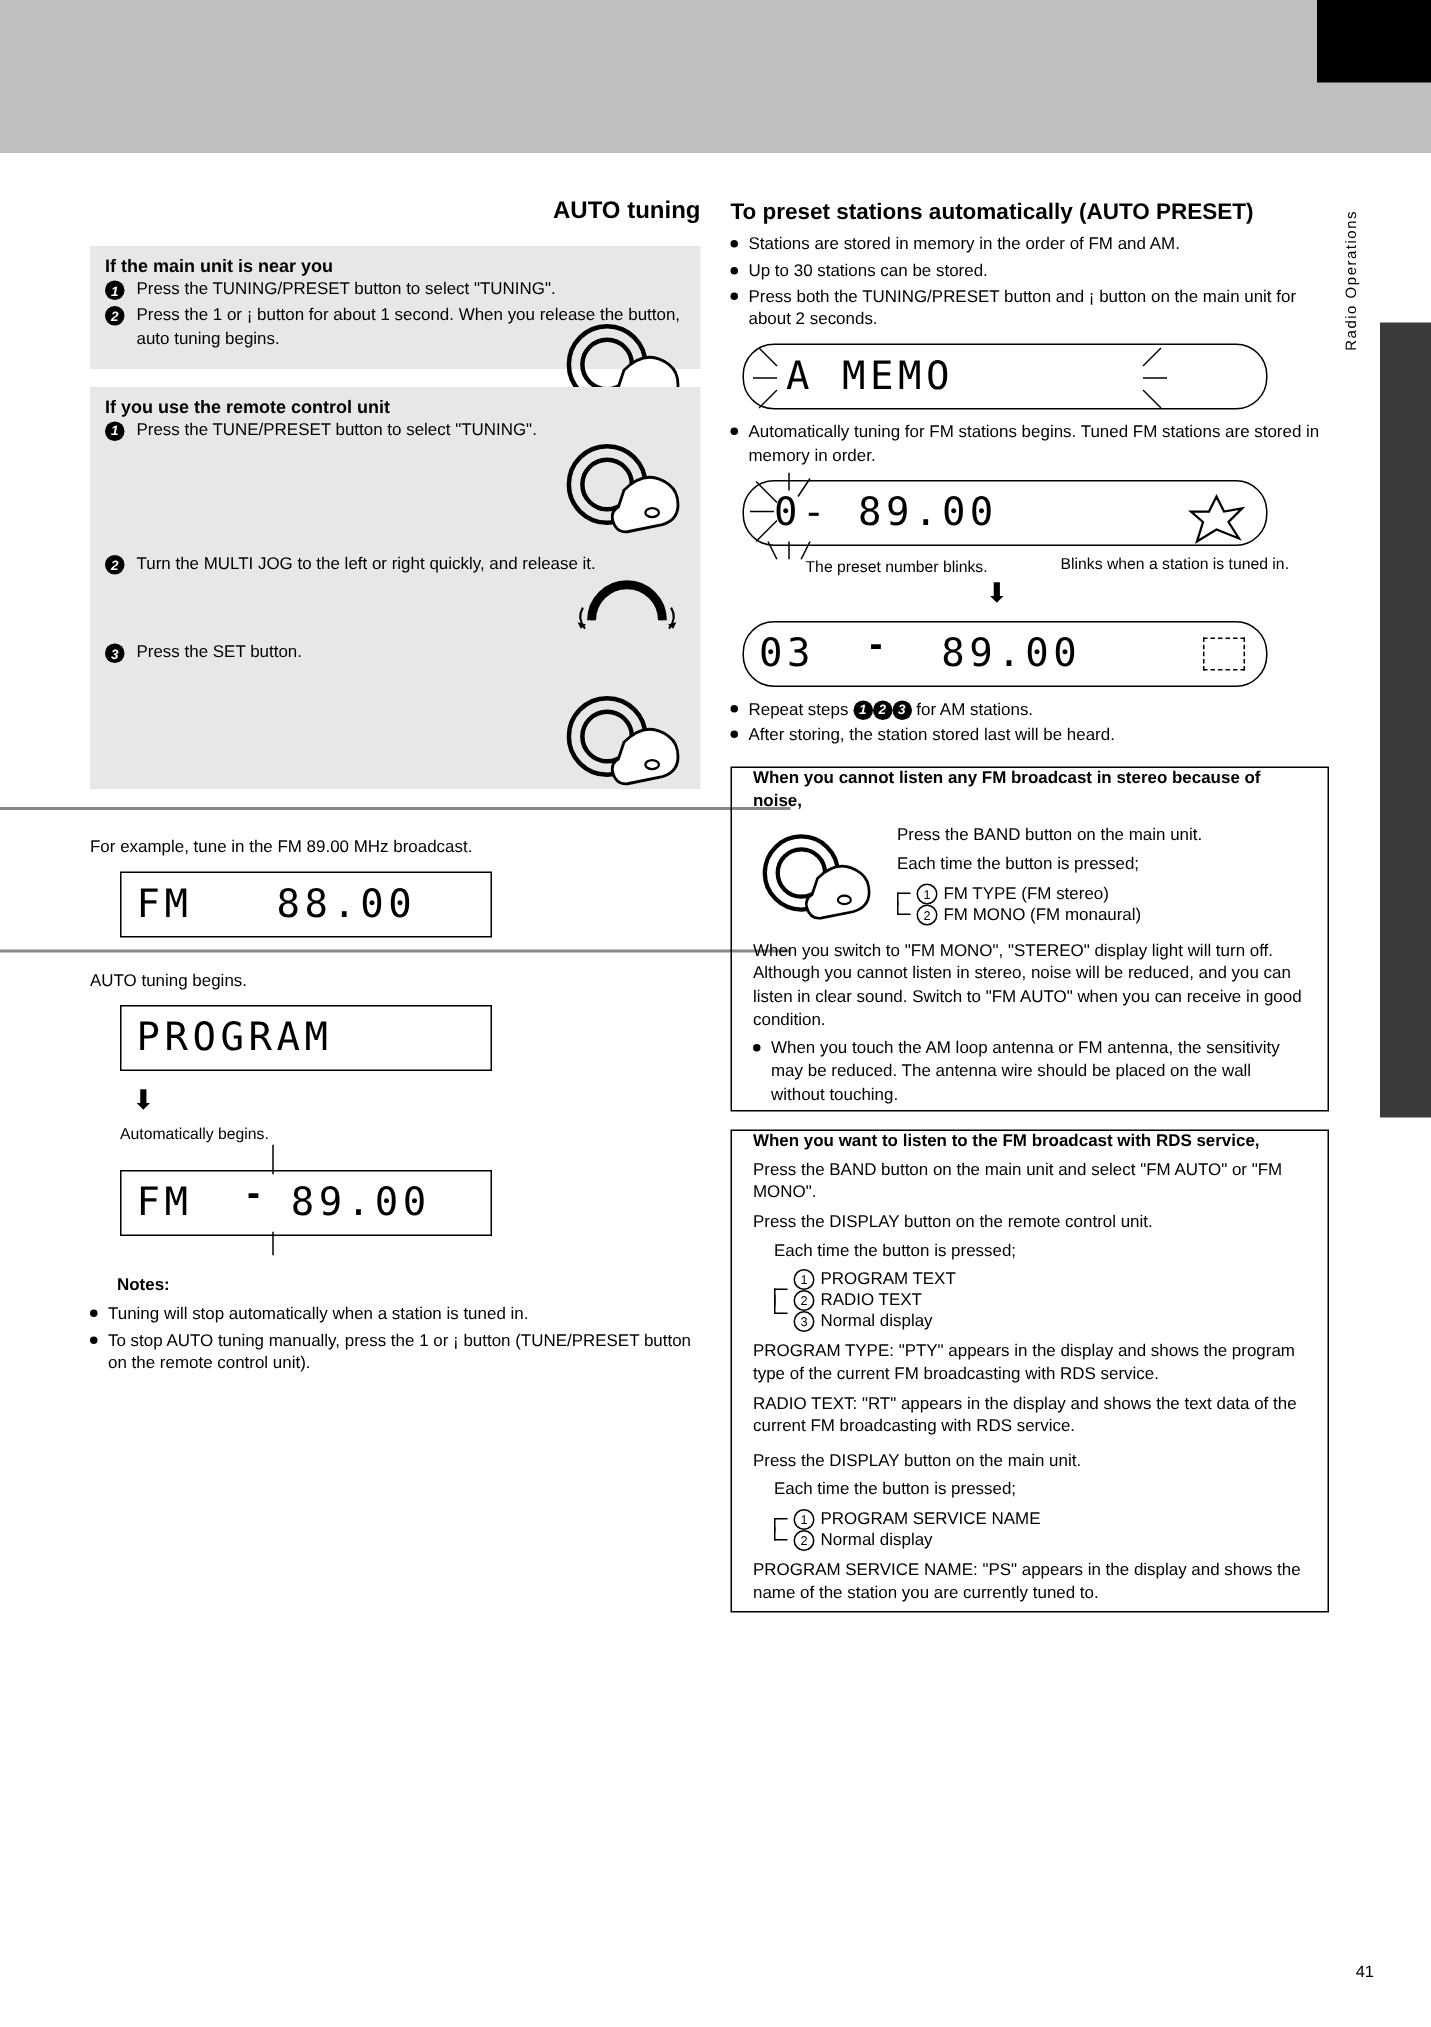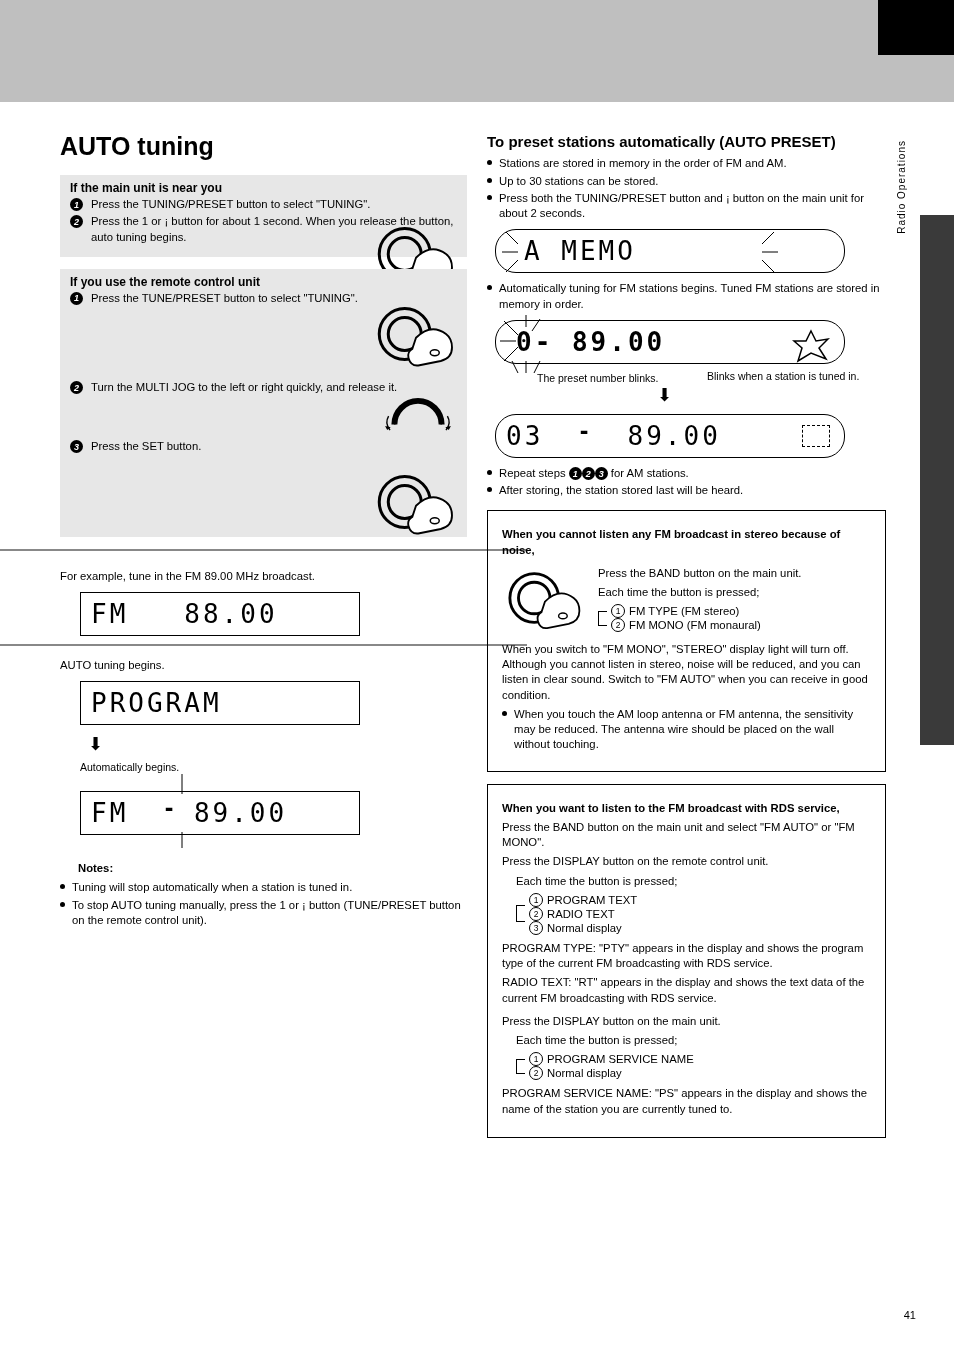--- a/index.html
+++ b/index.html
@@ -3,40 +3,40 @@
 <meta charset="utf-8">
 <style>
   html,body{margin:0;padding:0;font-family:Helvetica,Arial,sans-serif;font-size:11.3px;color:#000;background:#fff;}
   .page{width:954px;height:1351px;position:relative;overflow:hidden;}
   .header{height:102px;background:#bfbfbf;position:relative;}
   .tab{position:absolute;top:0;right:0;width:76px;height:55px;background:#000;}
   .tab-label{position:absolute;top:140px;right:38px;width:20px;writing-mode:vertical-rl;transform:rotate(180deg);font-size:10px;letter-spacing:1px;}
   .side-dark{position:absolute;top:215px;right:0;width:34px;height:530px;background:#3a3a3a;}
   .twocol{display:flex;gap:20px;padding:0 60px 0 60px;}
   .col{flex:1;min-width:0;}
-  h2{font-size:25px;font-weight:bold;margin:30px 0 14px 0;}
+  h2{font-size:16px;font-weight:bold;margin:30px 0 14px 0;text-align:right;}
   h3{font-size:13.5px;font-weight:bold;margin:18px 0 4px 0;line-height:1.35;}
   p{margin:4px 0;line-height:1.35;font-size:11.3px;}
   .box{background:#e7e7e7;padding:6px 10px 10px 10px;margin-bottom:12px;position:relative;}
   .boxtitle{font-weight:bold;font-size:12px;margin-bottom:2px;}
   .step{display:flex;gap:8px;margin:2px 0;align-items:flex-start;}
   .stepnum{background:#000;color:#fff;border-radius:50%;width:13px;height:13px;font-size:9px;font-weight:bold;display:inline-flex;align-items:center;justify-content:center;flex-shrink:0;font-style:italic;margin-top:1px;}
   .circnum{border:1px solid #000;border-radius:50%;width:12px;height:12px;font-size:8.5px;display:inline-flex;align-items:center;justify-content:center;flex-shrink:0;}
   .step p{margin:0;flex:1;}
   .hand{position:absolute;right:6px;}
   .hand svg{width:90px;height:70px;}
   .knob svg{width:70px;height:50px;}
   .knob{position:absolute;right:14px;}
   ul.bul{list-style:none;padding:0;margin:2px 0;}
   ul.bul li{position:relative;padding-left:12px;margin:2px 0;line-height:1.35;}
   ul.bul li::before{content:"";position:absolute;left:0;top:4px;width:5px;height:5px;background:#000;border-radius:50%;}
-  .lcd{border:1px solid #000;padding:6px 10px;margin:8px 0 8px 20px;position:relative;width:280px;box-sizing:border-box;}
+  .lcd{border:1px solid #000;padding:6px 10px;margin:8px 0 8px 20px;position:relative;width:248px;box-sizing:border-box;}
   .lcd .seg{font-family:monospace;font-size:26px;letter-spacing:3px;}
   .lcd.sm{width:350px;margin-left:8px;border-radius:21px;}
-  .noteblock{border:1px solid #000;padding:16px 14px;margin:12px 8px 12px 0;}
+  .noteblock{border:1px solid #000;padding:0 14px;margin:12px 8px 12px 0;}
   .notetitle{font-size:11.3px;font-weight:bold;margin:0 0 4px 0;}
   .indent{margin-left:14px;}
   .autostop{position:relative;margin:4px 0 6px 20px;height:22px;}
   .autostop-lbl{font-size:10.5px;}
   .downarrow{text-align:left;margin:2px 0 6px 28px;font-size:18px;}
   .pgnum{position:absolute;bottom:30px;right:38px;font-size:11px;}
   .dotimg{font-family:monospace;}
 </style>
 </head>
 <body>
@@ -178,21 +178,21 @@
               <line x1="48" y1="26" x2="32" y2="26"></line>
               <line x1="44" y1="46" x2="32" y2="34"></line>
             </g>
           </svg>
     </div>
 
     <ul class="bul">
       <li>Automatically tuning for FM stations begins. Tuned FM stations are stored in memory in order.</li>
     </ul>
 
-    <div class="lcd sm" style="position:relative;font-weight:bold;">
+    <div class="lcd sm" style="position:relative;">
       <svg style="position:absolute;left:2px;top:-6px;width:56px;height:58px;">
             <g stroke="#000" stroke-width="1">
               <line x1="6" y1="6" x2="20" y2="20"></line>
               <line x1="2" y1="26" x2="18" y2="26"></line>
               <line x1="6" y1="46" x2="20" y2="32"></line>
               <line x1="28" y1="0" x2="28" y2="12"></line>
               <line x1="42" y1="4" x2="34" y2="16"></line>
             </g>
           </svg>
       <span class="seg dotimg" style="padding-left:10px;">0- 89.00</span>

